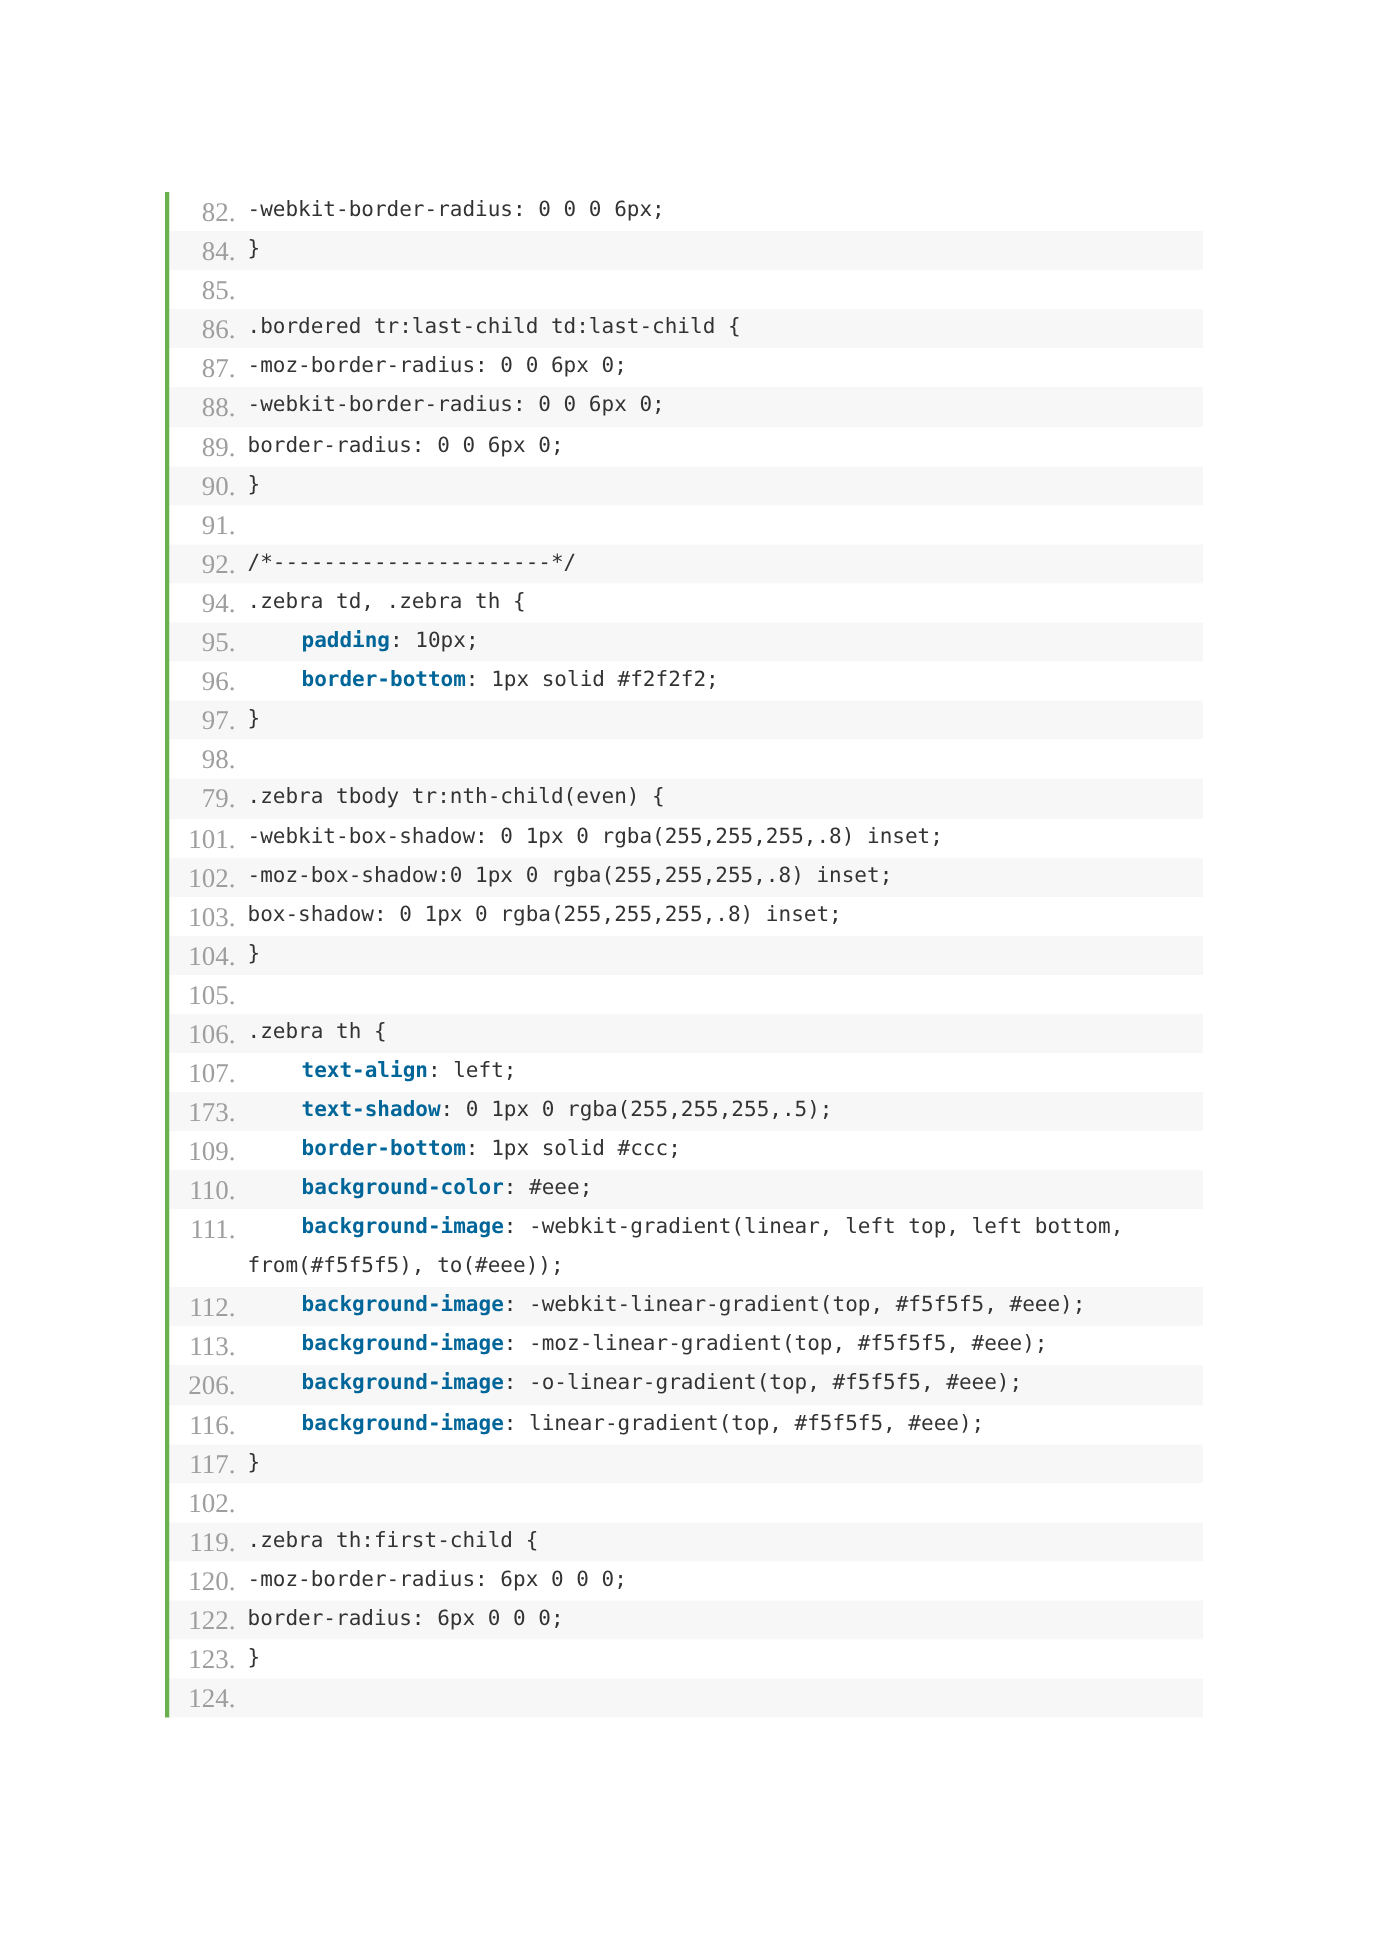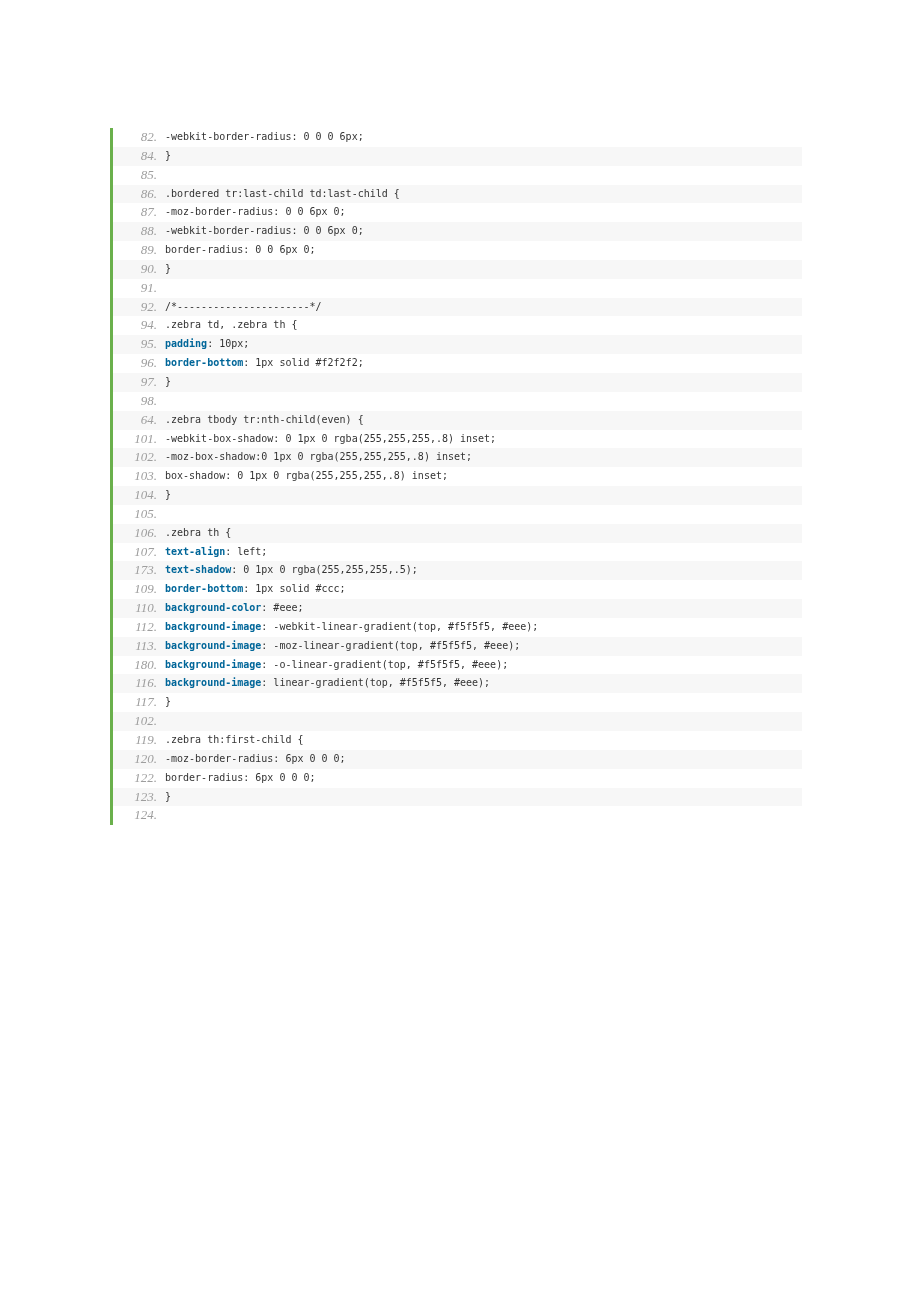--- a/index.html
+++ b/index.html
@@ -30,38 +30,38 @@
 }
 ol.code li:nth-child(even) {
   background: #f7f7f7;
 }
 .lineno {
   flex: 0 0 44px;
   text-align: right;
   padding-right: 6px;
   color: #9e9e9e;
   font-family: Georgia, "Times New Roman", serif;
-  font-size: 13px;
+  font-size: 18px;
   line-height: 1.45;
   user-select: none;
-  font-style: italic;
 }
 .linecontent {
   flex: 1;
   font-family: "Consolas", "Menlo", "Monaco", monospace;
-  font-size: 10px;
+  font-size: 14px;
   line-height: 1.85;
   color: #333;
   white-space: pre-wrap;
   word-break: break-word;
   padding-left: 2px;
 }
 .kw {
   color: #006699;
   font-weight: bold;
+  margin-left: 36px;
 }
 </style>
 </head>
 <body>
 
 <div class="page">
   <ol class="code" id="code-list">
       <li>
         <span class="lineno">82.</span>
         <span class="linecontent"><span>-webkit-border-radius: 0 0 0 6px;</span></span>
@@ -116,21 +116,21 @@
       </li>
       <li>
         <span class="lineno">97.</span>
         <span class="linecontent"><span>}</span></span>
       </li>
       <li>
         <span class="lineno">98.</span>
         <span class="linecontent">&nbsp;</span>
       </li>
       <li>
-        <span class="lineno">64.</span>
+        <span class="lineno">79.</span>
         <span class="linecontent"><span>.zebra tbody tr:nth-child(even) {</span></span>
       </li>
       <li>
         <span class="lineno">101.</span>
         <span class="linecontent"><span>-webkit-box-shadow: 0 1px 0 rgba(255,255,255,.8) inset;</span></span>
       </li>
       <li>
         <span class="lineno">102.</span>
         <span class="linecontent"><span>-moz-box-shadow:0 1px 0 rgba(255,255,255,.8) inset;</span></span>
       </li>
@@ -160,29 +160,33 @@
       </li>
       <li>
         <span class="lineno">109.</span>
         <span class="linecontent"><span class="kw">border-bottom</span><span>: 1px solid #ccc;</span></span>
       </li>
       <li>
         <span class="lineno">110.</span>
         <span class="linecontent"><span class="kw">background-color</span><span>: #eee;</span></span>
       </li>
       <li>
+        <span class="lineno">111.</span>
+        <span class="linecontent"><span class="kw">background-image</span><span>: -webkit-gradient(linear, left top, left bottom, from(#f5f5f5), to(#eee));</span></span>
+      </li>
+      <li>
         <span class="lineno">112.</span>
         <span class="linecontent"><span class="kw">background-image</span><span>: -webkit-linear-gradient(top, #f5f5f5, #eee);</span></span>
       </li>
       <li>
         <span class="lineno">113.</span>
         <span class="linecontent"><span class="kw">background-image</span><span>: -moz-linear-gradient(top, #f5f5f5, #eee);</span></span>
       </li>
       <li>
-        <span class="lineno">180.</span>
+        <span class="lineno">206.</span>
         <span class="linecontent"><span class="kw">background-image</span><span>: -o-linear-gradient(top, #f5f5f5, #eee);</span></span>
       </li>
       <li>
         <span class="lineno">116.</span>
         <span class="linecontent"><span class="kw">background-image</span><span>: linear-gradient(top, #f5f5f5, #eee);</span></span>
       </li>
       <li>
         <span class="lineno">117.</span>
         <span class="linecontent"><span>}</span></span>
       </li>

